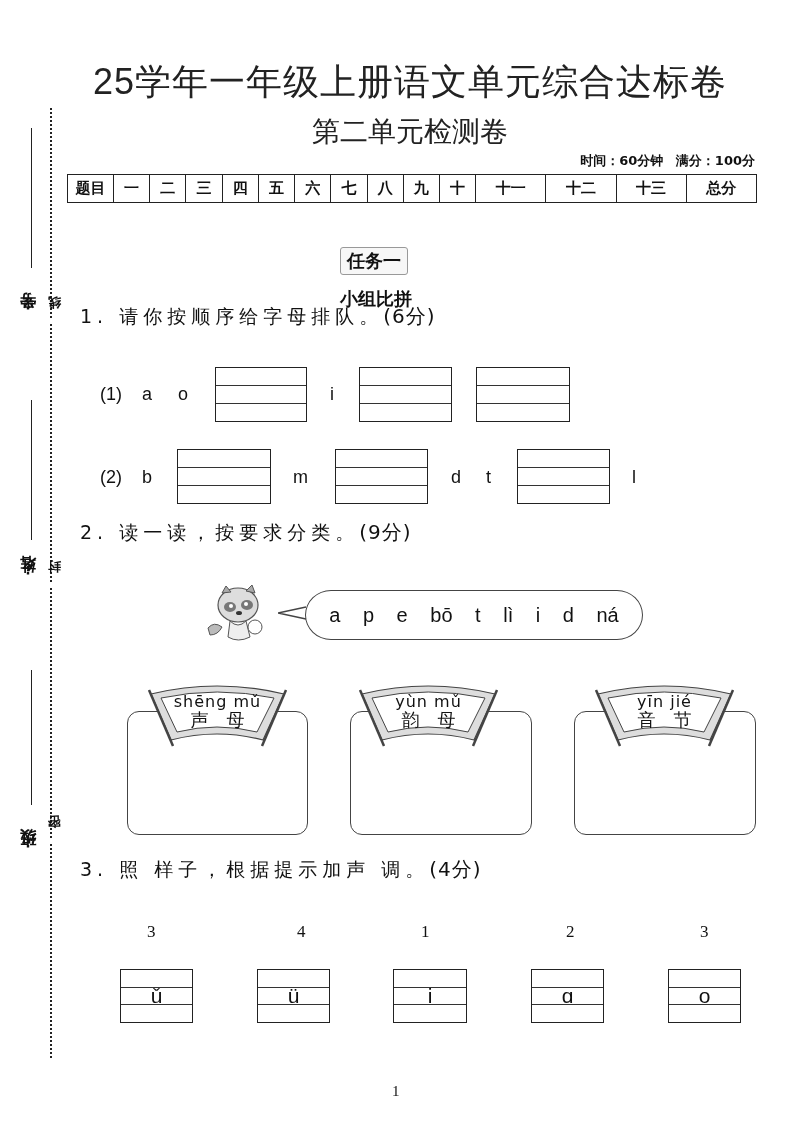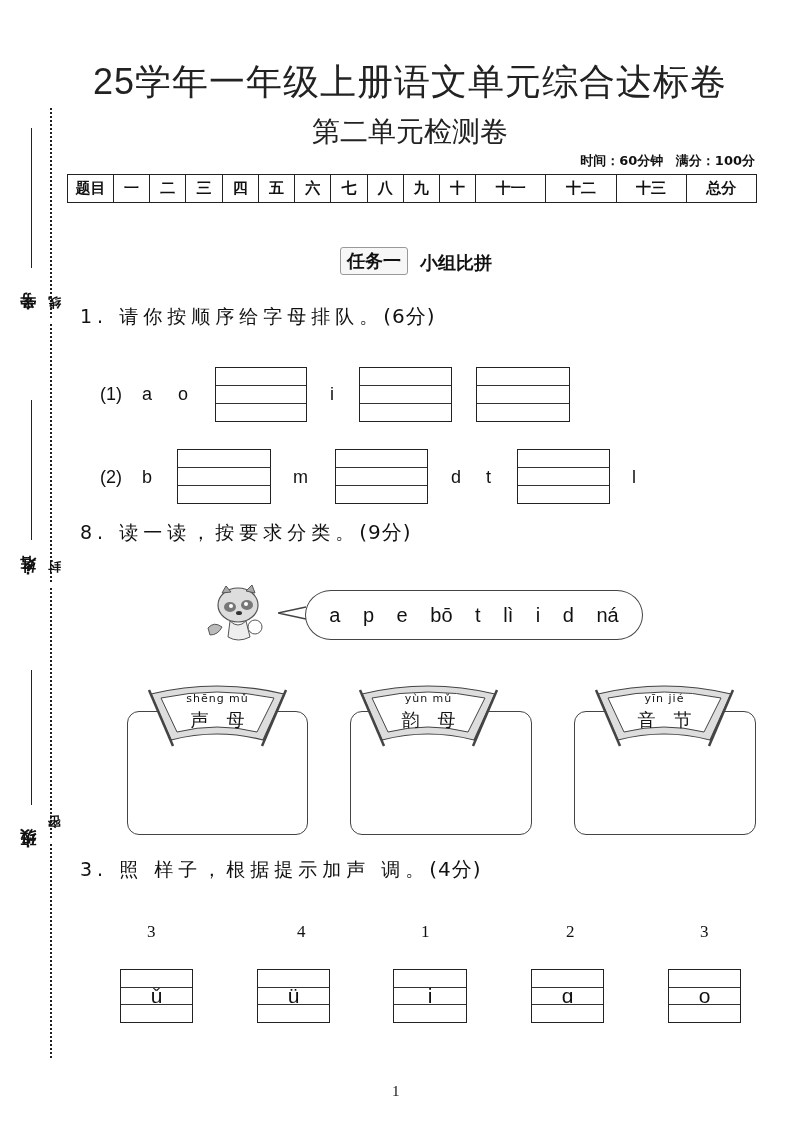--- a/index.html
+++ b/index.html
@@ -15,41 +15,41 @@
 
     .title { position: absolute; left: 0; width: 820px; top: 58px; text-align: center; font-size: 36px; font-family: "Liberation Sans", sans-serif; color: #222; letter-spacing: 1px; }
     .subtitle { position: absolute; left: 0; width: 820px; top: 113px; text-align: center; font-size: 28px; color: #222; font-family: "Liberation Sans", sans-serif; }
     .meta { position: absolute; right: 38px; top: 152px; font-size: 13px; font-weight: bold; }
     .meta span + span { margin-left: 8px; }
 
     table.score { position: absolute; left: 67px; top: 174px; width: 690px; border-collapse: collapse; }
     table.score td { border: 1.5px solid #222; height: 28px; text-align: center; font-size: 15px; font-weight: bold; }
     table.score td.hd { width: 46px; }
 
-    .task { position: absolute; left: 340px; top: 247px; display: flex; align-items: flex-end; gap: 12px; }
+    .task { position: absolute; left: 340px; top: 247px; display: flex; align-items: flex-start; gap: 12px; flex-direction: column; }
     .task .badge { border: 1px solid #999; border-radius: 3px; padding: 1px 6px; font-size: 18px; font-weight: bold; background: #f7f7f7; }
     .task .name { font-size: 18px; font-weight: bold; }
 
     .q { position: absolute; left: 80px; }
     .q .py { font-size: 12px; color: #222; white-space: pre; margin-left: 35px; letter-spacing: 0.2px; }
     .q .stem { font-size: 19px; letter-spacing: 5px; margin-top: -1px; }
     .q .stem .pts { font-size: 20px; letter-spacing: 1px; }
 
     .grid4 { position: absolute; border: 1.5px solid #222; background: #fff; }
     .grid4 .l1, .grid4 .l2 { position: absolute; left: 0; right: 0; border-top: 1.5px solid #333; }
     .grid4 .l1 { top: 33%; }
     .grid4 .l2 { top: 66%; }
     .glyph { position: absolute; font-size: 18px; font-family: "Liberation Sans", sans-serif; }
 
     .bubble { position: absolute; left: 305px; top: 590px; width: 338px; height: 50px; border: 1.5px solid #444; border-radius: 26px / 25px; display: flex; align-items: center; justify-content: space-around; padding: 0 12px; font-size: 20px; font-family: "Liberation Sans", sans-serif; }
     .bubble-tail { position: absolute; left: 278px; top: 605px; }
 
     .cat-box { position: absolute; border: 1.5px solid #444; border-radius: 12px; background: #fff; }
     .banner { position: absolute; }
-    .banner .bpy { position: absolute; width: 100%; text-align: center; font-size: 11px; top: 12px; letter-spacing: 1px; }
+    .banner .bpy { position: absolute; width: 100%; text-align: center; font-size: 16px; top: 12px; letter-spacing: 1px; }
     .banner .bcn { position: absolute; width: 100%; text-align: center; font-size: 18px; top: 28px; font-family: "DejaVu Serif", serif; letter-spacing: 18px; padding-left: 18px; }
 
     .tone { position: absolute; font-size: 17px; font-family: "Liberation Serif", serif; }
     .pagenum { position: absolute; left: 392px; top: 1083px; font-size: 15px; font-family: "Liberation Serif", serif; }
   </style>
 </head>
 <body>
 
 <div class="dotline"></div>
 <div class="vline" style="top:128px;height:140px;"></div>
@@ -130,21 +130,21 @@
   </div>
 <div class="glyph" style="left:451px;top:467px;">d</div>
 <div class="glyph" style="left:486px;top:467px;">t</div>
 <div class="grid4" style="left:517px;top:449px;width:93px;height:55px;">
     <div class="l1"></div>
     <div class="l2"></div>
   </div>
 <div class="glyph" style="left:632px;top:467px;">l</div>
 
 <div class="q" style="top:520px;">
-  <div class="stem"><span>8. 读一读，按要求分类。</span><span class="pts">(9分)</span></div>
+  <div class="stem"><span>2. 读一读，按要求分类。</span><span class="pts">(9分)</span></div>
 </div>
 
 <svg class="abs" style="left:200px;top:583px;" width="80" height="65" viewBox="0 0 80 65">
   <ellipse cx="38" cy="22" rx="20" ry="17" fill="#ddd" stroke="#555" stroke-width="1.2"></ellipse>
   <path d="M22 10 L26 3 L31 9 Z" fill="#aaa" stroke="#555"></path>
   <path d="M46 8 L52 2 L55 10 Z" fill="#aaa" stroke="#555"></path>
   <ellipse cx="30" cy="24" rx="6" ry="5" fill="#777"></ellipse>
   <ellipse cx="47" cy="22" rx="6" ry="5" fill="#777"></ellipse>
   <circle cx="31" cy="23" r="2" fill="#fff"></circle>
   <circle cx="46" cy="21" r="2" fill="#fff"></circle>

